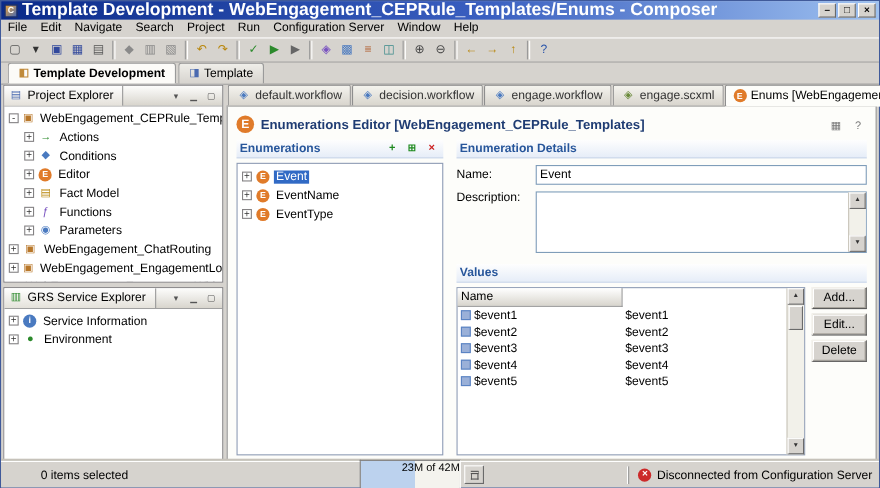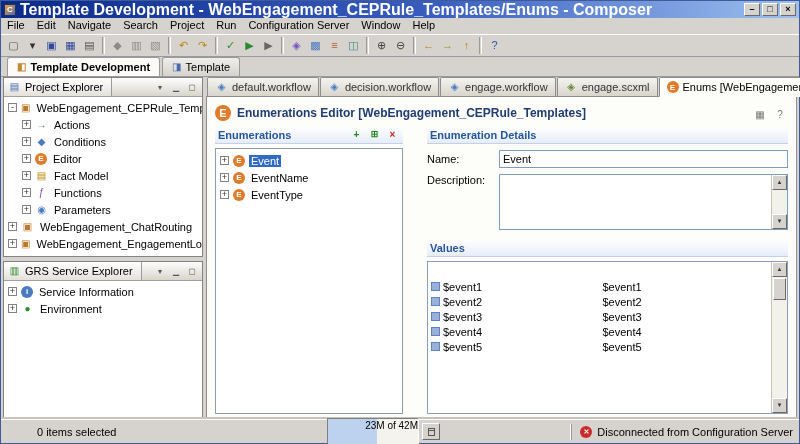--- a/index.html
+++ b/index.html
@@ -64,21 +64,21 @@
   .etab{display:inline-flex;align-items:center;gap:4px;padding:2px 7px;margin-right:1px;height:19px;
     background:linear-gradient(#f4f3ee,#d8d5cd);border:1px solid #8e8e8e;border-bottom:none;border-radius:2px 2px 0 0;
     color:#333;white-space:nowrap}
   .etab.active{background:#fdfdfa;color:#000;height:20px;margin-bottom:-1px;border-bottom:1px solid #fdfdfa;font-weight:normal}
   .editor-body{flex:1;background:#fdfdfa;border:1px solid #8e8e8e;border-top:none;padding:4px 8px;display:flex;flex-direction:column;min-height:0}
   .editor-header{height:24px;display:flex;align-items:center;gap:6px}
   .editor-title{font-size:12px;font-weight:bold;color:#1f3c73}
   .editor-header-icons{margin-left:auto;display:flex;gap:4px;color:#777}
   .eh-icon{width:16px;height:15px;text-align:center;font-size:10px;line-height:15px;border:1px solid transparent}
 
-  .editor-content{flex:1;display:flex;gap:24px;min-height:0;padding-top:2px}
+  .editor-content{flex:1;display:flex;gap:12px;min-height:0;padding-top:2px}
 
   .section-band{height:17px;display:flex;align-items:center;gap:4px;padding:0 3px;
     background:linear-gradient(#fefefe,#e6edf8);border-bottom:1px solid #c2d1e8;color:#27569b;font-weight:bold}
   .band-icons{margin-left:auto;display:flex;gap:3px}
   .band-icon{width:15px;height:14px;text-align:center;font-size:10px;line-height:13px;font-weight:bold}
   .band-icon.add{color:#1f8a1f}
   .band-icon.addm{color:#1f8a1f;font-size:9px}
   .band-icon.del{color:#c22}
 
   .enum-pane{width:188px;display:flex;flex-direction:column;min-height:0}
@@ -424,20 +424,21 @@
             </div>
 
             <div class="values-section">
               <div class="section-band">
                 <span>Values</span>
               </div>
               <div class="values-content">
                 <div class="table-wrap">
                   <div class="table-cols">
                     <div class="thead">
+                      <span class="th">Name</span>
                     </div>
                     <div>
                         <div class="vrow">
                           <span class="vcell">
                             <span class="vicon"></span>
                             <span>$event1</span>
                           </span>
                           <span class="vcell">
                             <span>$event1</span>
                           </span>
@@ -479,20 +480,25 @@
                           </span>
                         </div>
                       </div>
                   </div>
                   <div class="vscroll">
                     <span class="sbtn">▲</span>
                     <span class="sthumb"></span>
                     <span class="sbtn bottom">▼</span>
                   </div>
                 </div>
+                <div class="values-buttons">
+                    <button class="btn">Add...</button>
+                    <button class="btn">Edit...</button>
+                    <button class="btn">Delete</button>
+                  </div>
               </div>
             </div>
           </div>
 
         </div>
       </div>
     </div>
   </div>
 
   <div class="statusbar">

